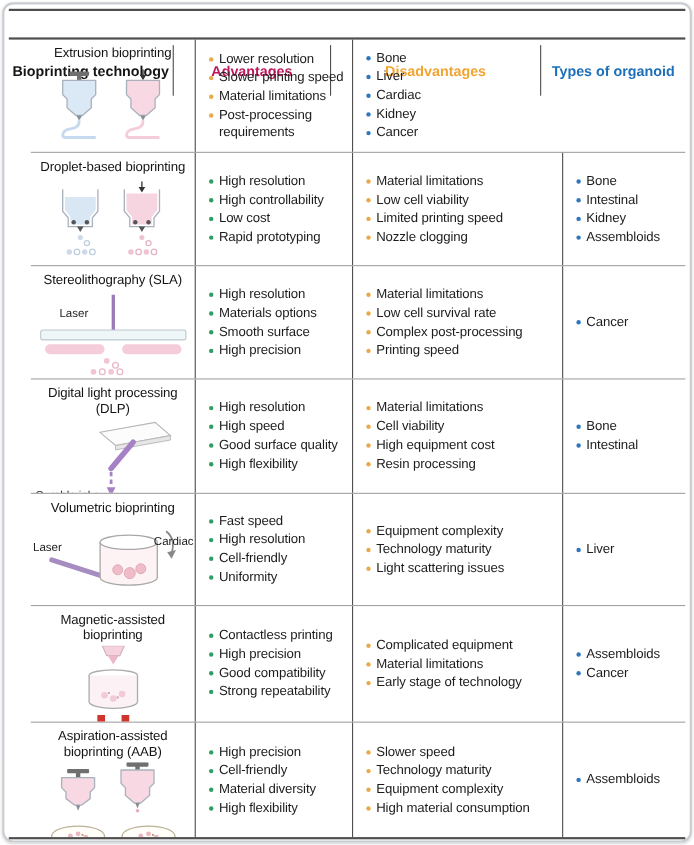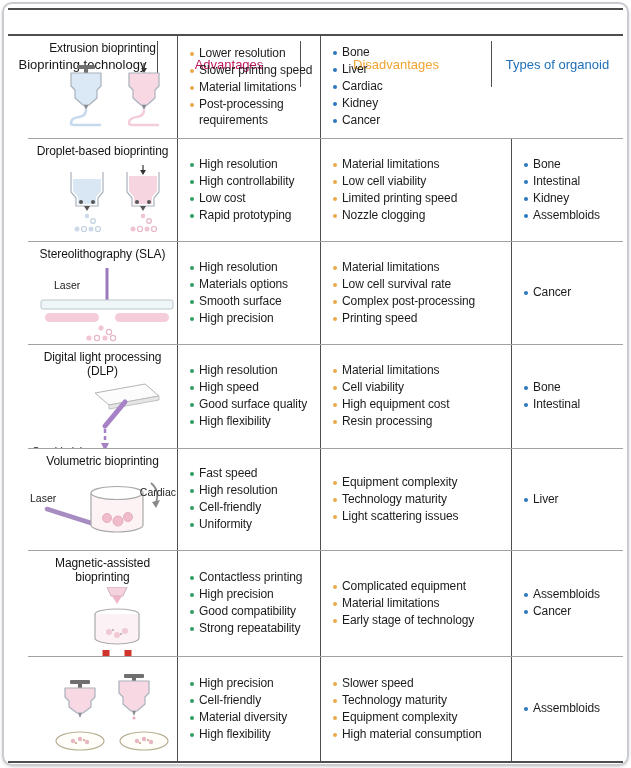--- a/index.html
+++ b/index.html
@@ -14,39 +14,39 @@
     box-shadow:0 1px 3px rgba(0,0,0,.18);pointer-events:none;
   }
   .tbl{
     position:absolute;left:8px;top:8px;width:615px;
     border-top:2px solid #4e4e4e;border-bottom:2px solid #4e4e4e;
   }
   .grid{display:grid;grid-template-columns:150px 143px 191px 131px;}
   .hdr{height:26px;border-bottom:2px solid #4e4e4e;}
   .hcell{
     display:flex;align-items:center;justify-content:center;
-    font-weight:normal;font-size:13px;color:#151515;margin-top:31px;
+    font-weight:bold;font-size:13px;color:#151515;margin-top:31px;
   }
   .h-adv{color:#be185d}.h-dis{color:#f0a431}.h-org{color:#1c6fb8}
   .row{border-bottom:1px solid #a2a2a2;margin-left:20px;}
   .row:last-child{border-bottom:none;}
   .r1{height:103px}.r2{height:103px}.r3{height:103px}.r4{height:104px}
   .r5{height:102px}.r6{height:106px}.r7{height:104px}
   .cell{border-right:1.5px solid #4e4e4e;height:100%;}
   .cell.last{border-right:none;}
   .tech{
     display:flex;flex-direction:column;align-items:center;
     padding-top:5px;overflow:hidden;
   }
   .title{
     font-size:12px;line-height:14px;color:#141414;text-align:center;
     letter-spacing:-0.1px;
   }
   .title.narrow{max-width:118px;}
-  .iconwrap{position:relative;margin-top:3px;flex:1;display:flex;align-items:center;justify-content:flex-end;width:100%;text-decoration:underline;}
+  .iconwrap{position:relative;margin-top:3px;flex:1;display:flex;align-items:center;justify-content:center;width:100%;text-decoration:underline;}
   .icon-label{
     position:absolute;font-size:10.5px;color:#222;line-height:11px;white-space:nowrap;
   }
   .list-cell{display:flex;align-items:center;padding-left:12px;padding-right:2px;}
   .blist{list-style:none;margin:0;padding:0;}
   .blist li{display:flex;margin:1.5px 0;}
   .blist .li-text{font-size:12px;line-height:15.5px;color:#1c1c1c;letter-spacing:-0.1px;}
   .dot{width:4px;height:4px;border-radius:50%;margin:6px 5px 0 0;flex:0 0 auto;}
   .adv .dot{background:#2f9e62}
   .dis .dot{background:#e9a94a}
@@ -499,20 +499,21 @@
           <li>
             <span class="dot"></span>
             <span class="li-text">Cancer</span>
           </li>
         </ul>
     </div>
   </div>
 
   <div class="grid row r7">
     <div class="cell tech">
+      <div class="title narrow">Aspiration-assisted bioprinting (AAB)</div>
       <div class="iconwrap">
         <svg width="130" height="78" viewBox="0 0 130 78">
           <g transform="translate(18,6)">
             <rect x="5" y="0" width="20" height="4" rx="1" fill="#6f6f6f"></rect>
             <rect x="13" y="3" width="4" height="5" fill="#6f6f6f"></rect>
             <path d="M0,8 h30 v9 l-4,4 v6 l-8,6 h-6 l-8,-6 v-6 l-4,-4 z" fill="#f8d8e2" stroke="#a9b2bc" stroke-width="1.2" stroke-linejoin="round"></path>
             <path d="M13,33 h4 l-2,5 z" fill="#8a8f96"></path>
           </g>
           <g transform="translate(72,0)">
             <rect x="5" y="0" width="20" height="4" rx="1" fill="#6f6f6f"></rect>

